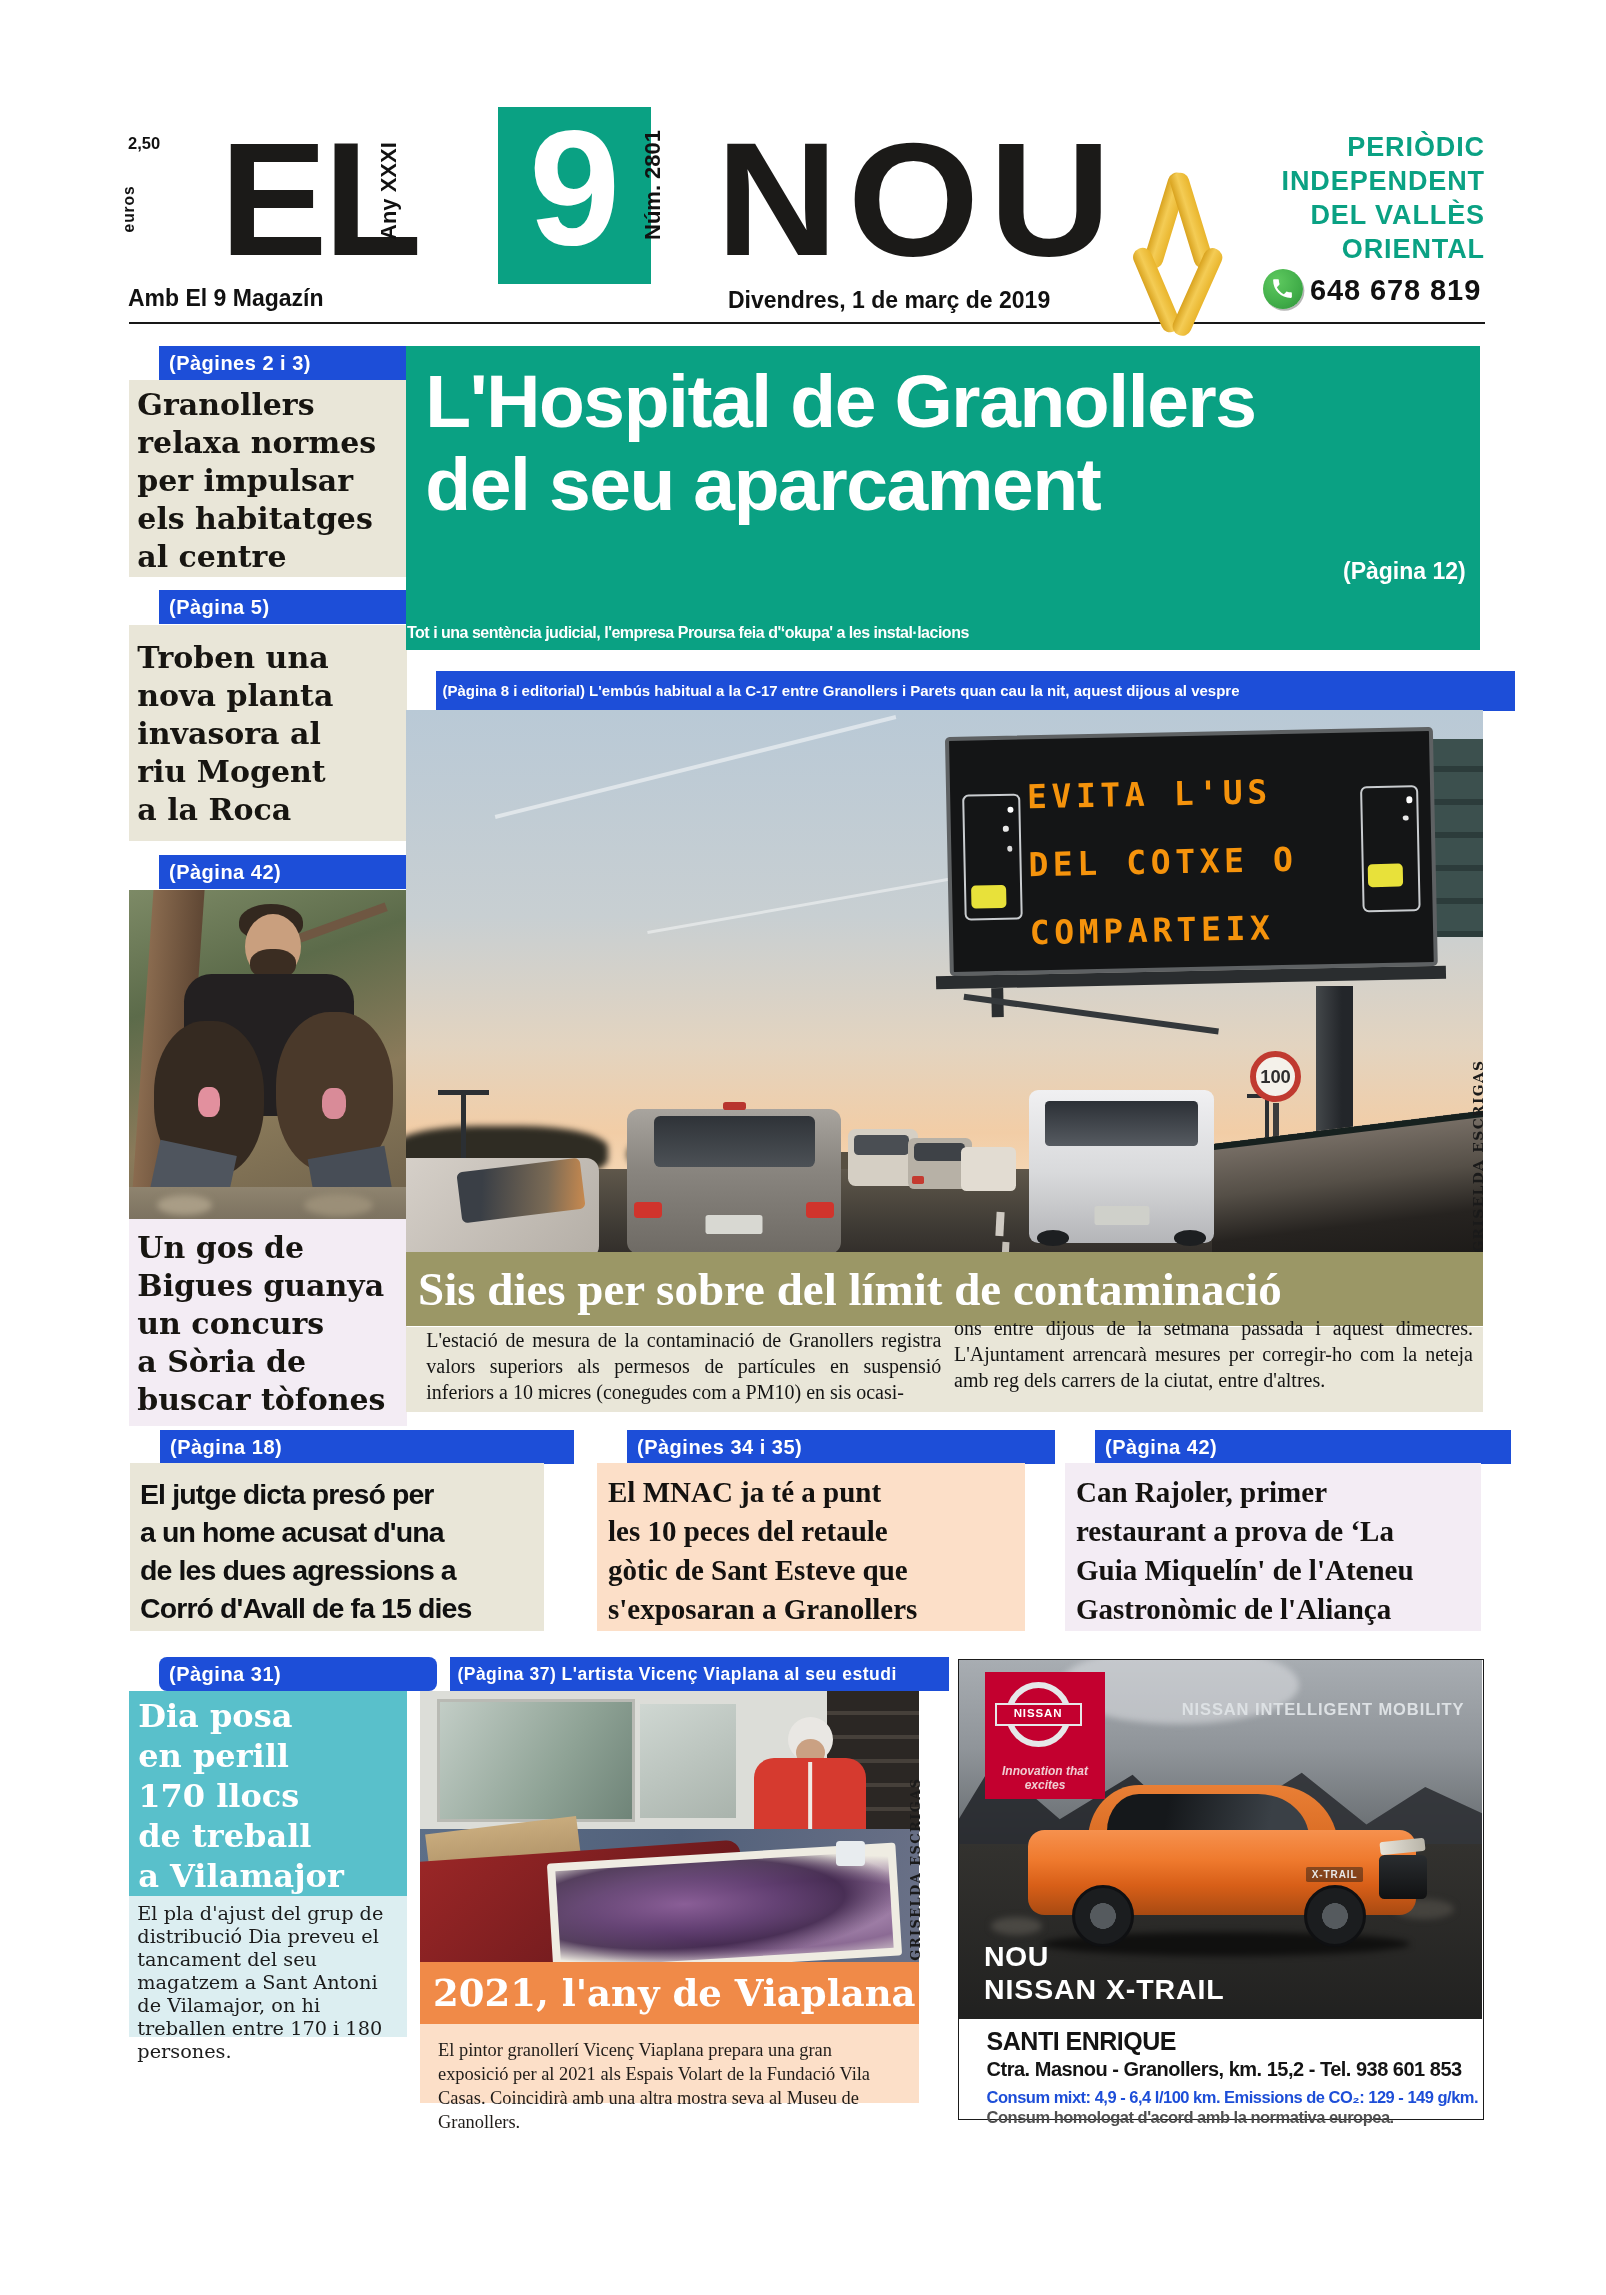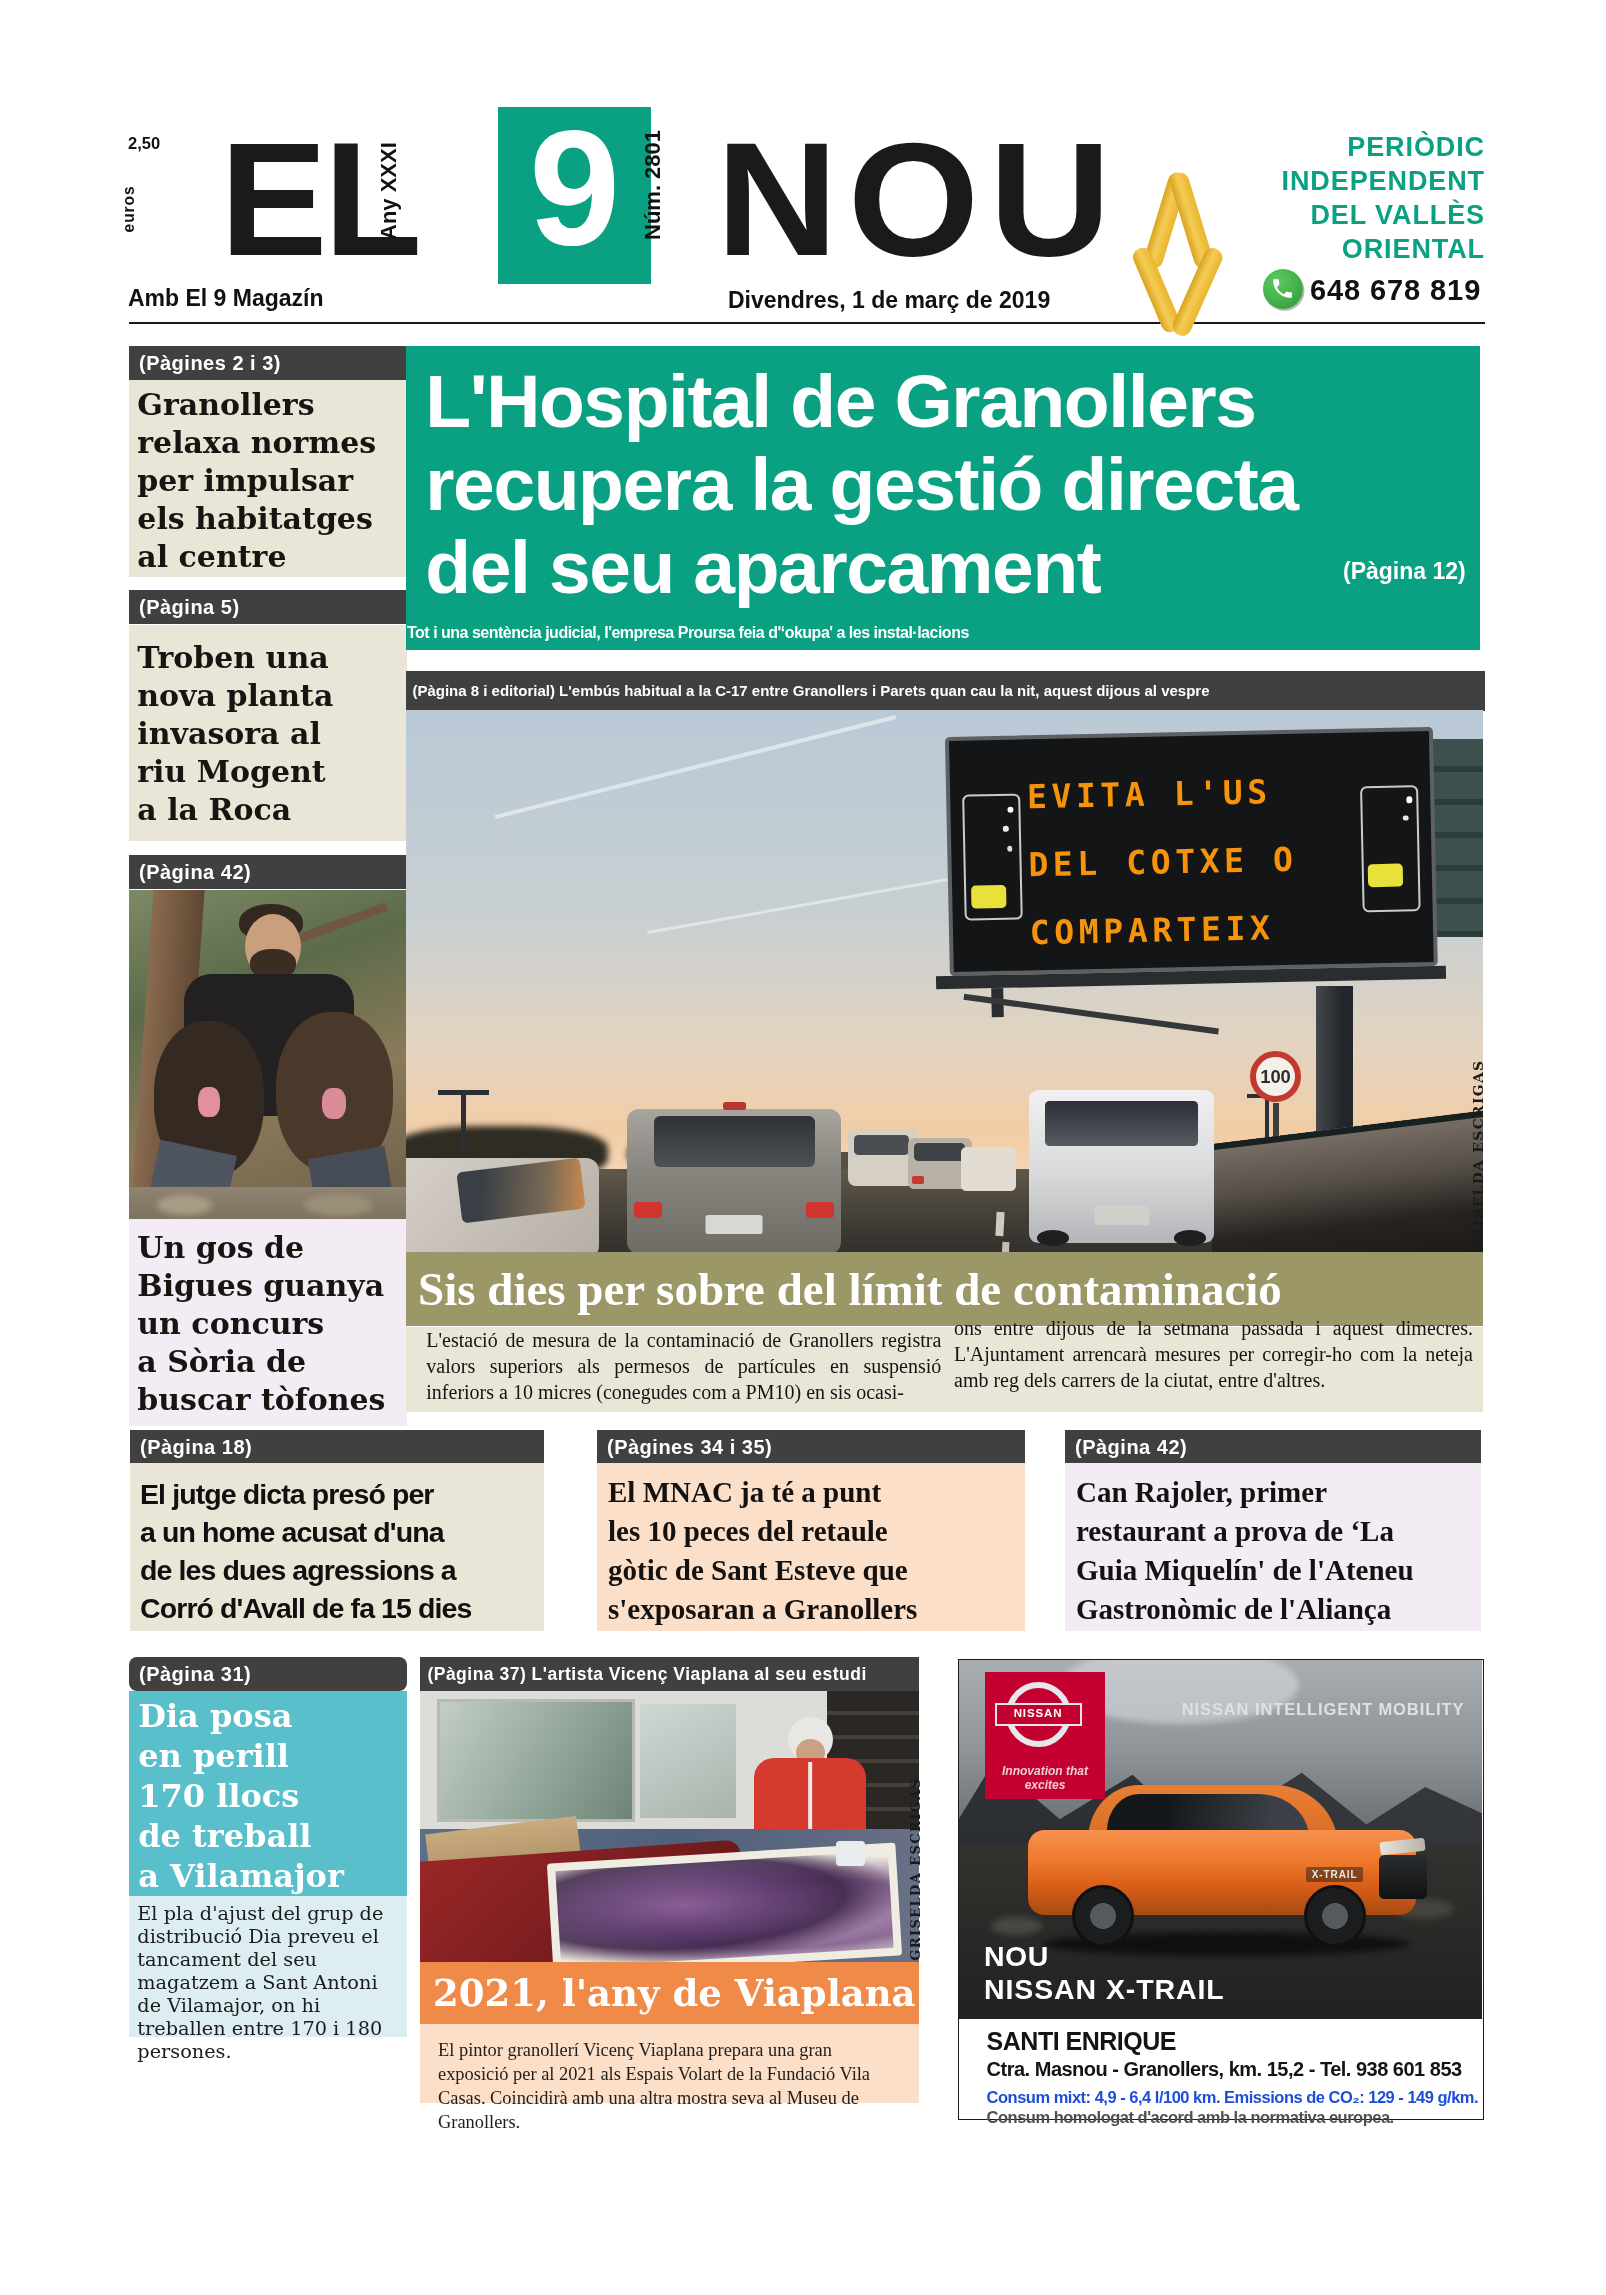--- a/index.html
+++ b/index.html
@@ -1,22 +1,22 @@
 <!DOCTYPE html>
 <html style="font-size:7.4px"><head>
 <meta charset="utf-8">
 <style>
   html,body{margin:0;padding:0;background:#ffffff;}
   .page{position:relative;width:1606px;height:2295px;background:#fff;overflow:hidden;
         font-family:"Liberation Sans",sans-serif;color:#111;}
   .abs{position:absolute;}
   .nw{white-space:nowrap;}
   
-  .pagebar{position:absolute;background:#404040;color:#fff;
-           font-family:"Liberation Sans",sans-serif;font-weight:800;letter-spacing:0.5px;}
+  .pagebar{position:absolute;background:#1d4ed8;color:#fff;
+           font-family:"Liberation Sans",sans-serif;font-weight:800;letter-spacing:0.5px;margin-left:30px;}
   .hl-line{display:block;white-space:nowrap;}
   .serif-hl{font-family:"DejaVu Serif",serif;font-weight:700;color:#171511;}
   .times-hl{font-family:"Liberation Serif",serif;font-weight:700;color:#141210;}
   .vert{position:absolute;transform:rotate(-90deg);transform-origin:left bottom;white-space:nowrap;}
   
   .logo-big{position:absolute;font-weight:900;color:#1b1a18;letter-spacing:-3.7px;
             font-family:"Liberation Sans",sans-serif;line-height:1;}
   .tagline span{display:block;white-space:nowrap;}
   
   .photo{position:absolute;overflow:hidden;}
@@ -129,21 +129,20 @@
         <span class="hl-line">un concurs</span>
         <span class="hl-line">a Sòria de</span>
         <span class="hl-line">buscar tòfones</span>
       </div>
     </div>
   </section>
 
   <section class="abs" style="left:406px;top:346px;width:1074px;height:304px;background:#0aa183;">
     <div style="padding:13.8px 0 0 19.3px;color:#fff;font-weight:800;font-size:75px;line-height:83px;letter-spacing:-1.4px;">
       <span class="hl-line">L'Hospital de Granollers</span>
-      <span class="hl-line">recupera la gestió directa</span>
       <span class="hl-line">del seu aparcament</span>
     </div>
     <span class="abs nw" style="left:937px;top:212px;color:#fff;font-weight:800;font-size:23px;">(Pàgina 12)</span>
     <div class="abs nw" style="left:1px;bottom:8.3px;color:#fff;font-weight:800;font-size:16px;letter-spacing:-0.5px;">Tot i una sentència judicial, l'empresa Proursa feia d'‘okupa' a les instal·lacions</div>
   </section>
 
   <div class="pagebar nw" style="left:406px;top:671px;width:1079px;height:40px;font-size:15px;line-height:40px;padding-left:6.4px;box-sizing:border-box;letter-spacing:0;">(Pàgina 8 i editorial) L'embús habitual a la C-17 entre Granollers i Parets quan cau la nit, aquest dijous al vespre</div>
 
   <div class="photo" style="left:406px;top:710px;width:1077px;height:542px;">
     <div class="abs" style="inset:0;background:linear-gradient(180deg,#b9c9d6 0%,#c8cfd2 38%,#e3d4c0 62%,#f2cda6 78%,#f5d9b8 88%);"></div>

